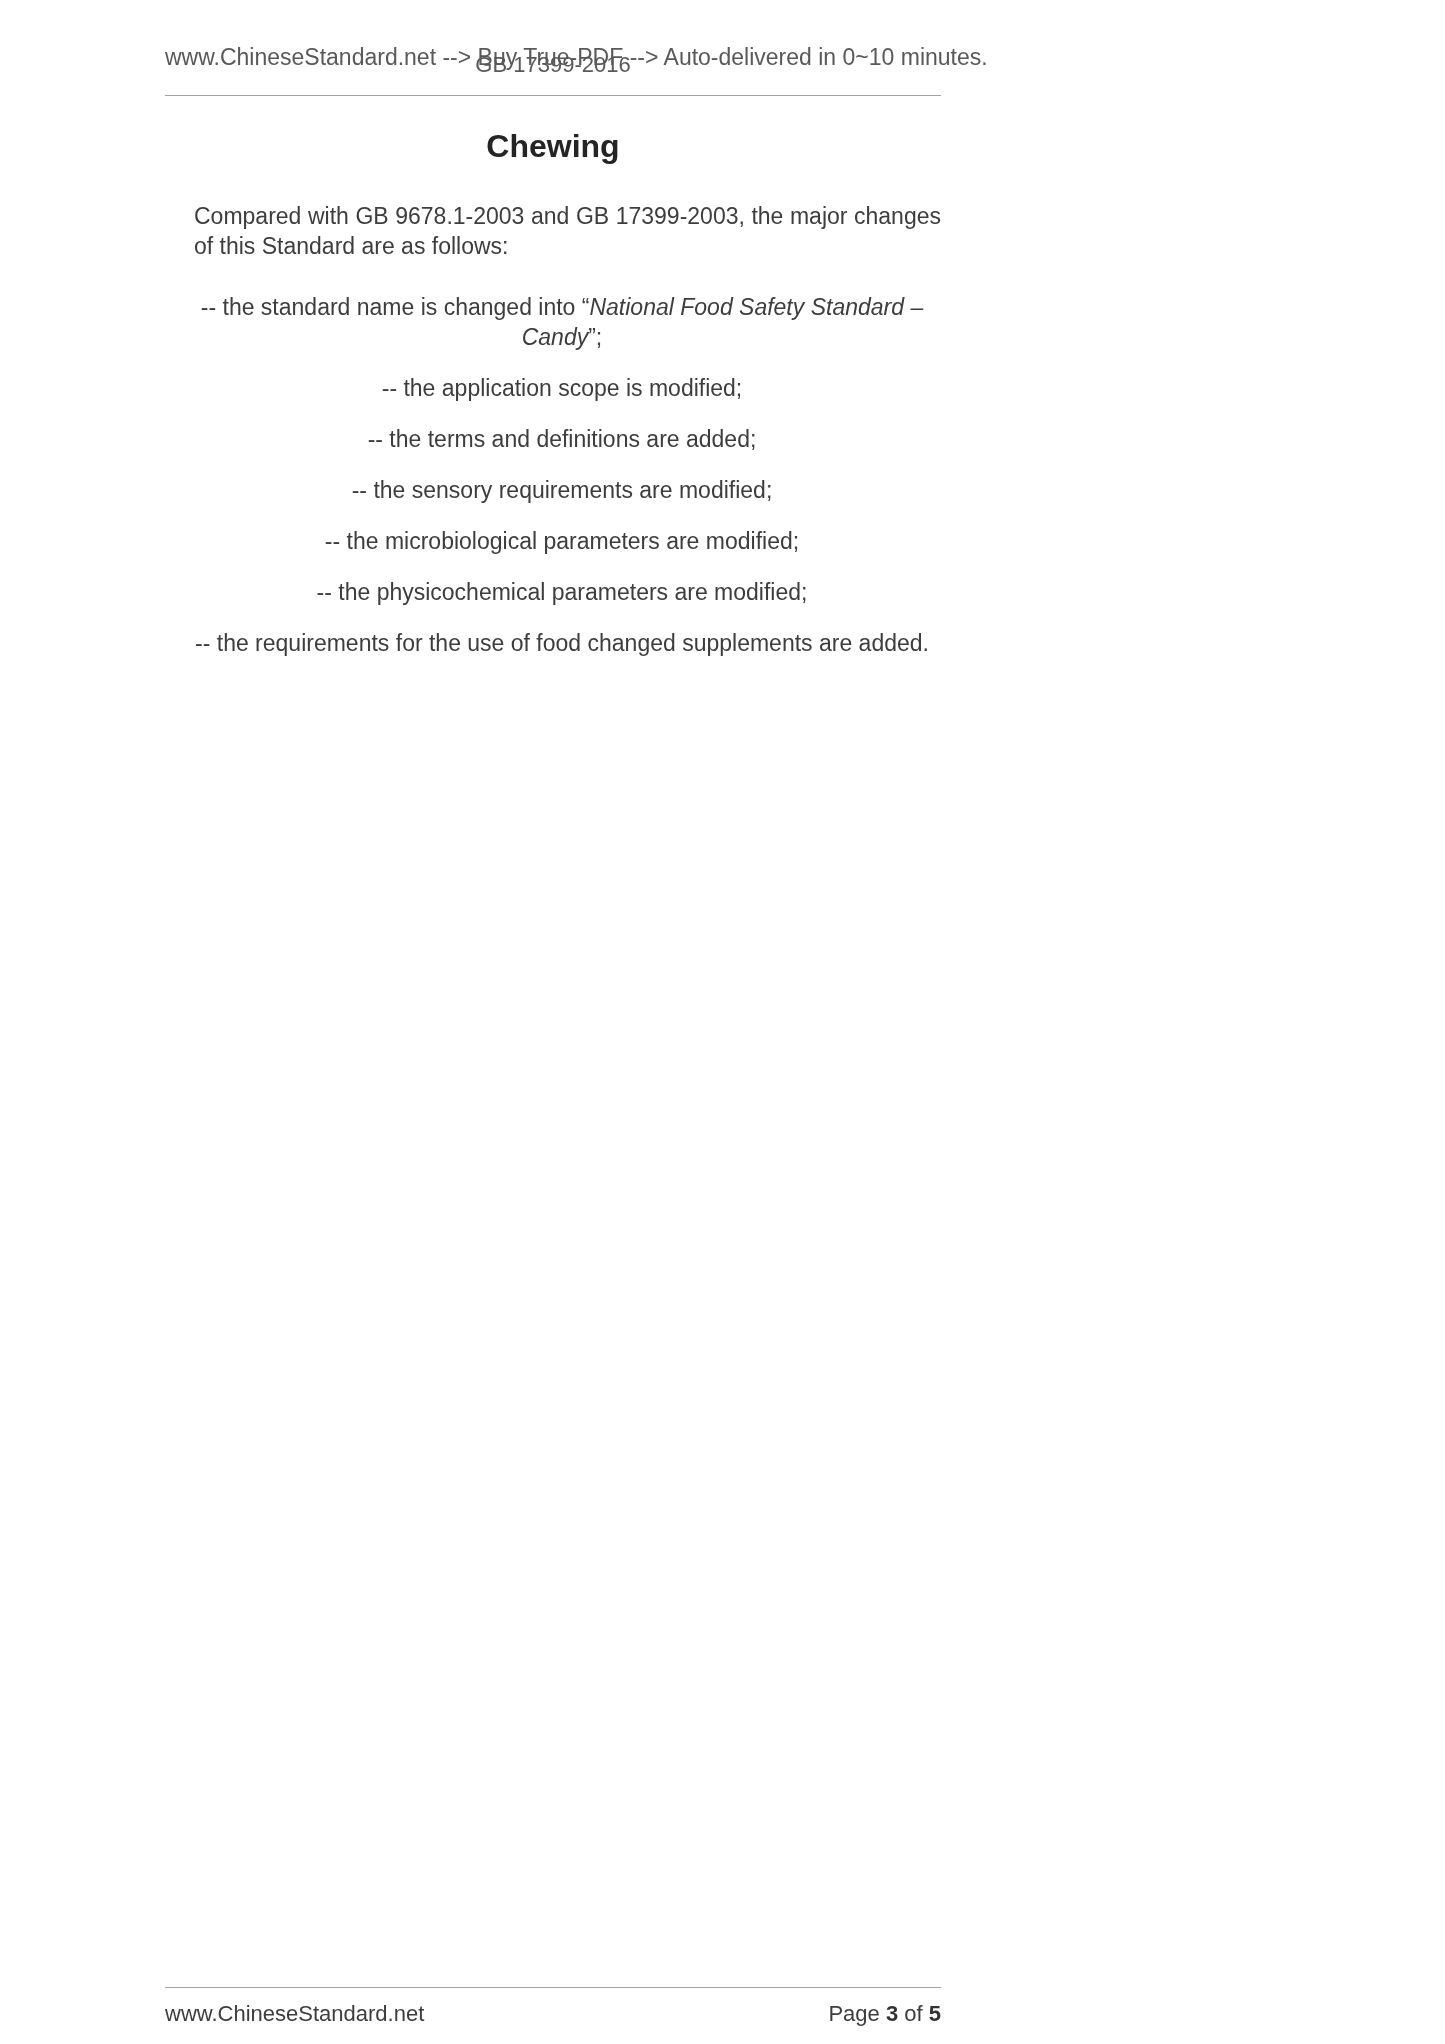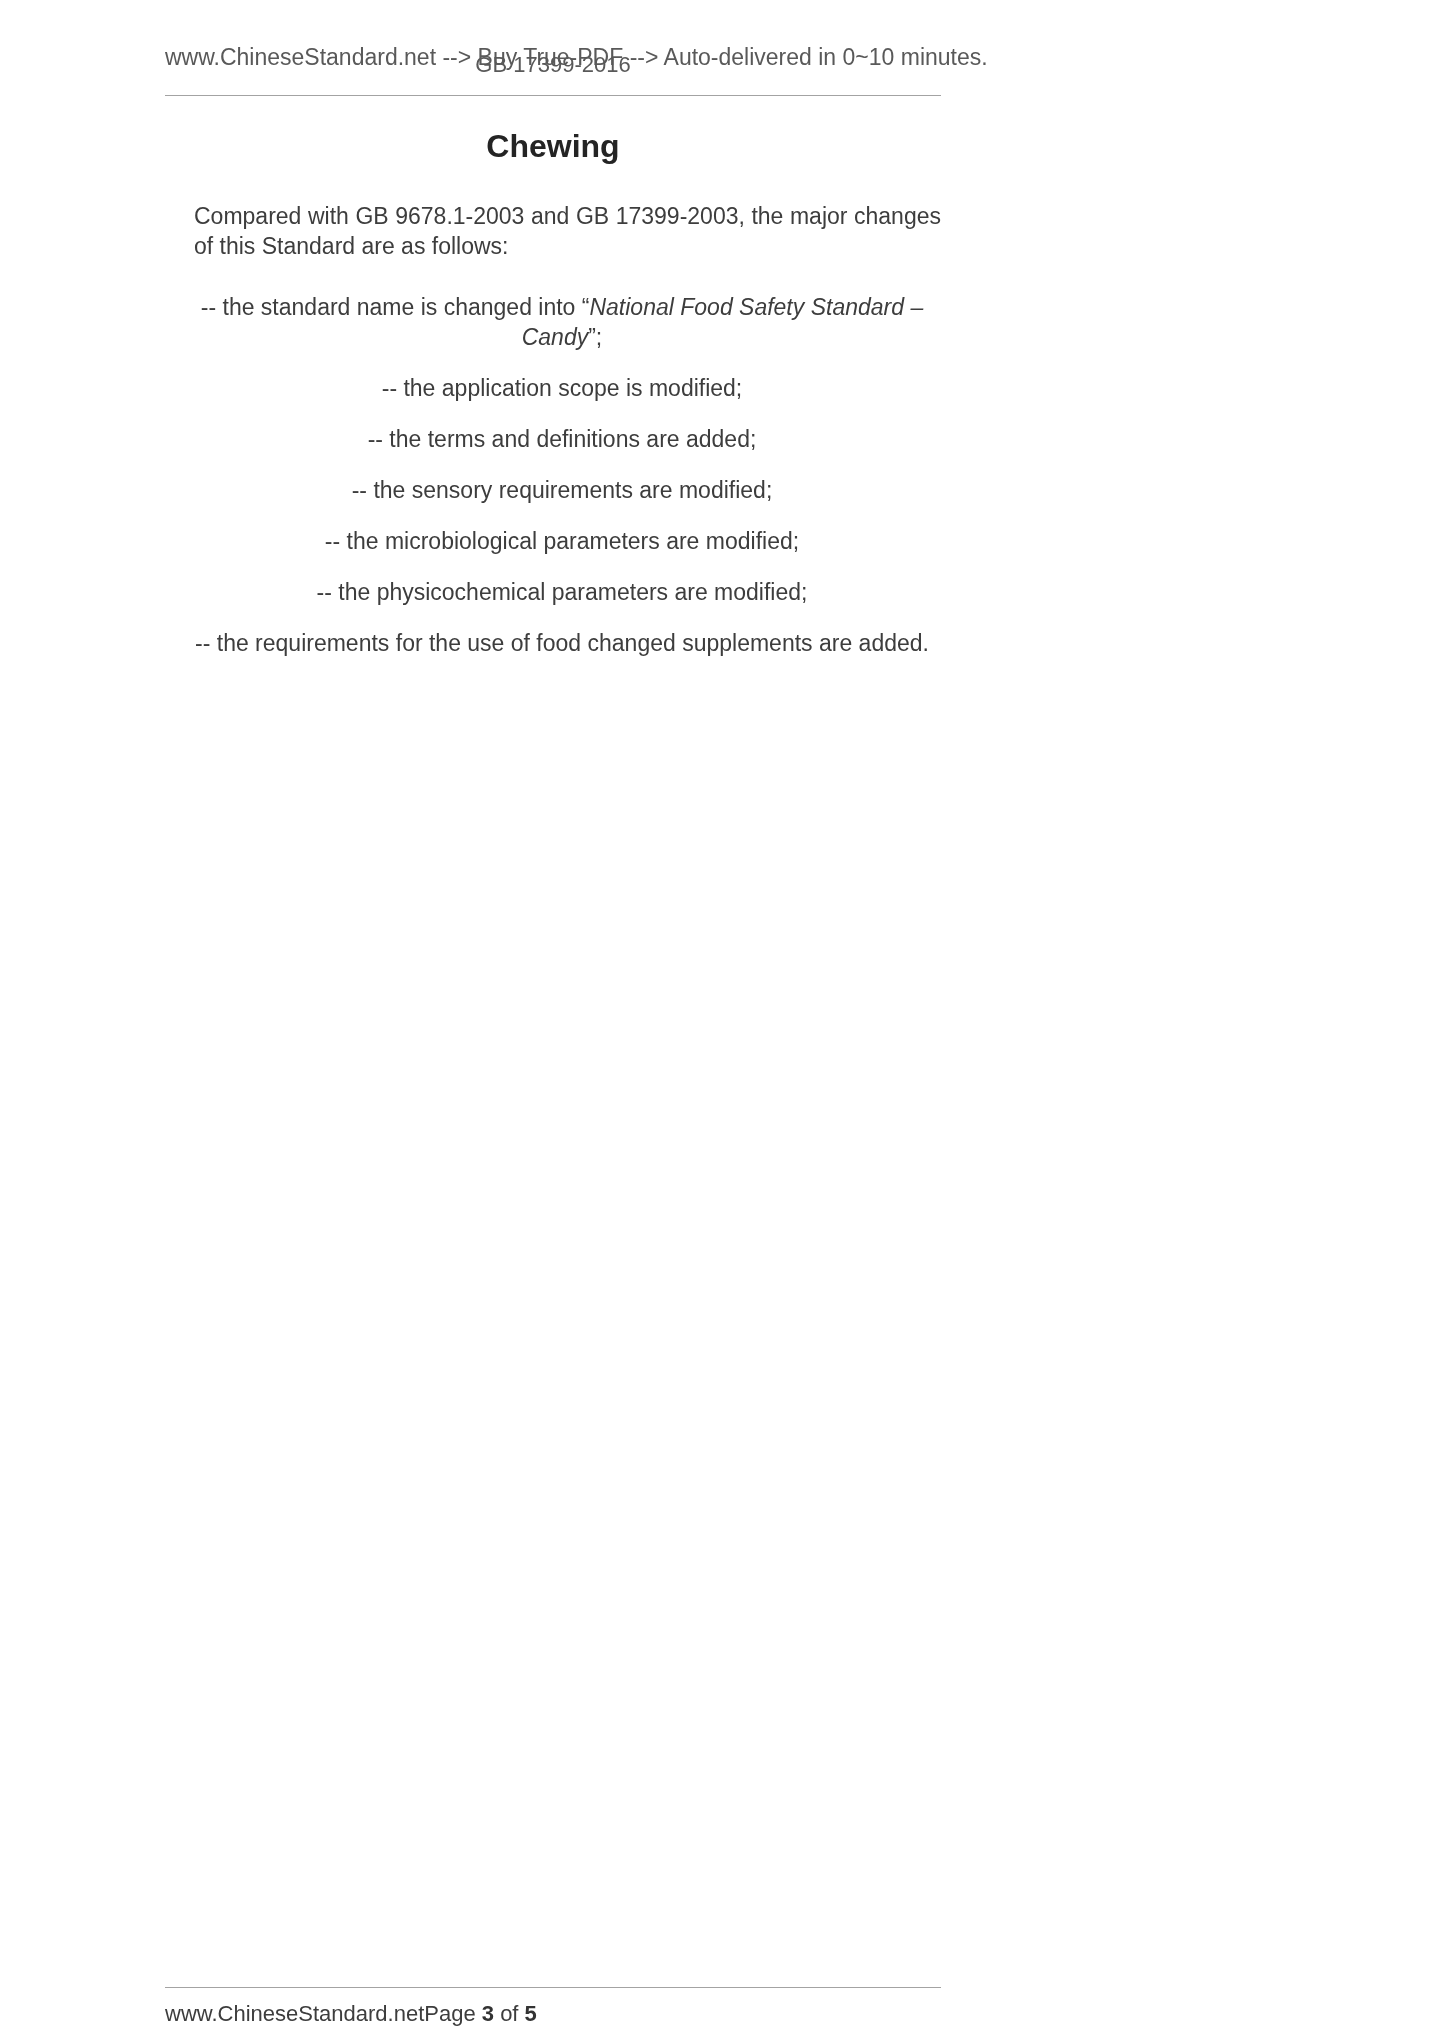--- a/index.html
+++ b/index.html
@@ -72,20 +72,21 @@
   .body p.item { margin: 0 0 21px 18px; text-align: center; }
   .it { font-style: italic; }
   .footer {
     position: absolute;
     top: 1987px;
     left: 0;
     right: 0;
     border-top: 1px solid #a3a3a3;
     padding-top: 13px;
     display: flex;
+    justify-content: space-between;
     align-items: baseline;
     font-size: 22px;
     color: #3d3d3d;
   }
   .pageinfo { white-space: pre; }
   .pageinfo b { font-weight: bold; color: #333333; }
 </style>
 </head>
 <body>
 

